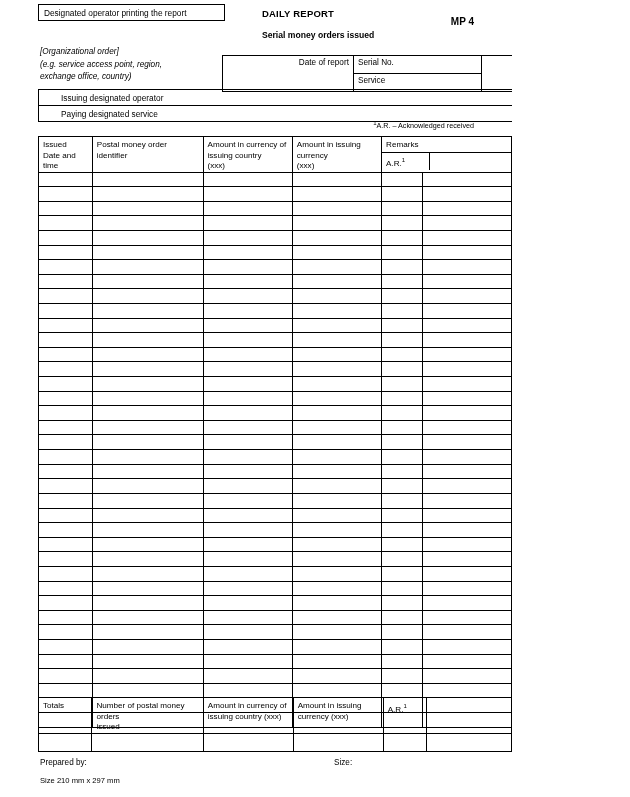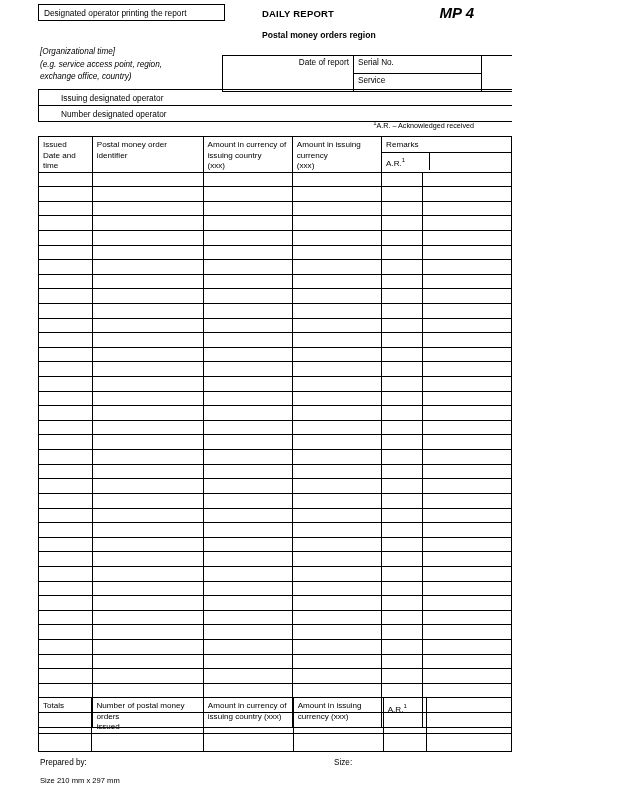--- a/index.html
+++ b/index.html
@@ -33,22 +33,22 @@
   .hdr-title {
     left: 262px; top: 8px;
     font-size: 9.5px; font-weight: bold;
     letter-spacing: .2px;
   }
   .hdr-sub {
     left: 262px; top: 30px;
     font-size: 8.6px; font-weight: bold;
   }
   .hdr-code {
-    right: 38px; top: 4px;
-    font-size: 15px; font-weight: bold; font-style: italic;
+    right: 38px; top: 16px;
+    font-size: 10px; font-weight: bold;
   }
 
   
   .org-unit {
     left: 40px; top: 46px; width: 180px;
     font-size: 8.2px; font-style: italic;
     line-height: 12.5px;
   }
   .org-unit .b1 { font-style: italic; }
 
@@ -175,44 +175,44 @@
     font-size: 7.6px;
   }
 </style>
 </head>
 <body>
 
 <div id="page">
 
   <div class="abs hdr-box">Designated operator printing the report</div>
   <div class="abs hdr-title">DAILY REPORT</div>
-  <div class="abs hdr-sub">Postal money orders region</div>
+  <div class="abs hdr-sub">Serial money orders issued</div>
   <div class="abs hdr-code">MP 4</div>
 
   <div class="abs org-unit">
-    <div class="b1">[Organizational time]</div>
+    <div class="b1">[Organizational order]</div>
     <div>(e.g. service access point, region,</div>
     <div>exchange office, country)</div>
   </div>
 
   <table class="abs mid-table">
     <tbody>
         <tr>
       <td class="c-dateofreport" rowspan="2">Date of report</td>
       <td class="c-serial">Serial No.</td>
       <td class="c-page" rowspan="2">Page x/x</td>
     </tr>
     <tr>
       <td class="c-serial">Service</td>
     </tr>
   </tbody>
     </table>
 
   <div class="abs do-row do-row-1">Issuing designated operator</div>
-  <div class="abs do-row do-row-2">Number designated operator</div>
+  <div class="abs do-row do-row-2">Paying designated service</div>
 
   <div class="abs ar-note">
     <sup>1</sup><span>A.R. – Acknowledged received</span>
   </div>
 
   <table class="abs main-table">
     <thead>
       <tr>
         <th class="w-issued">
           <div>Issued</div>

